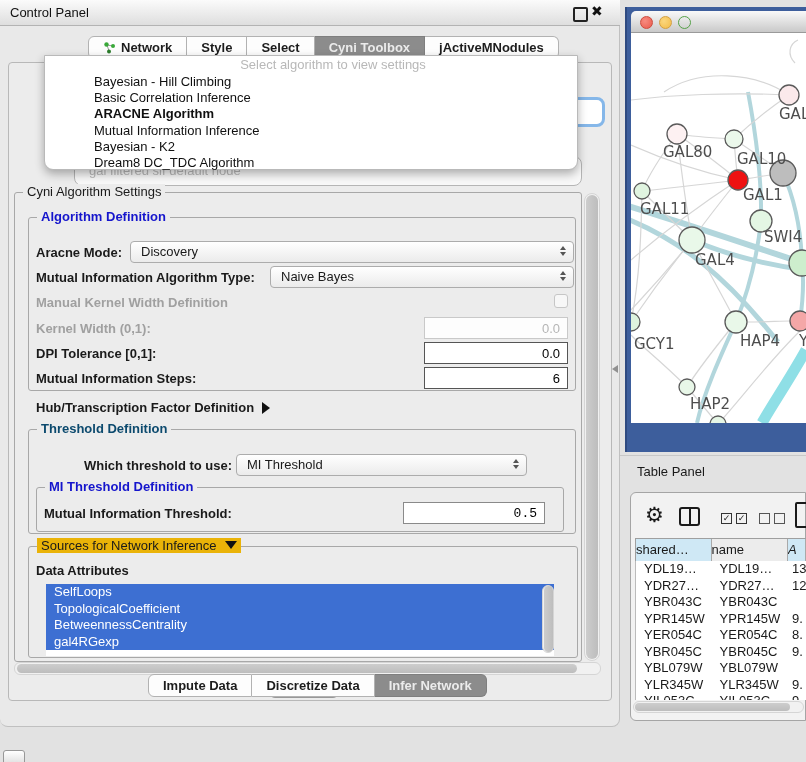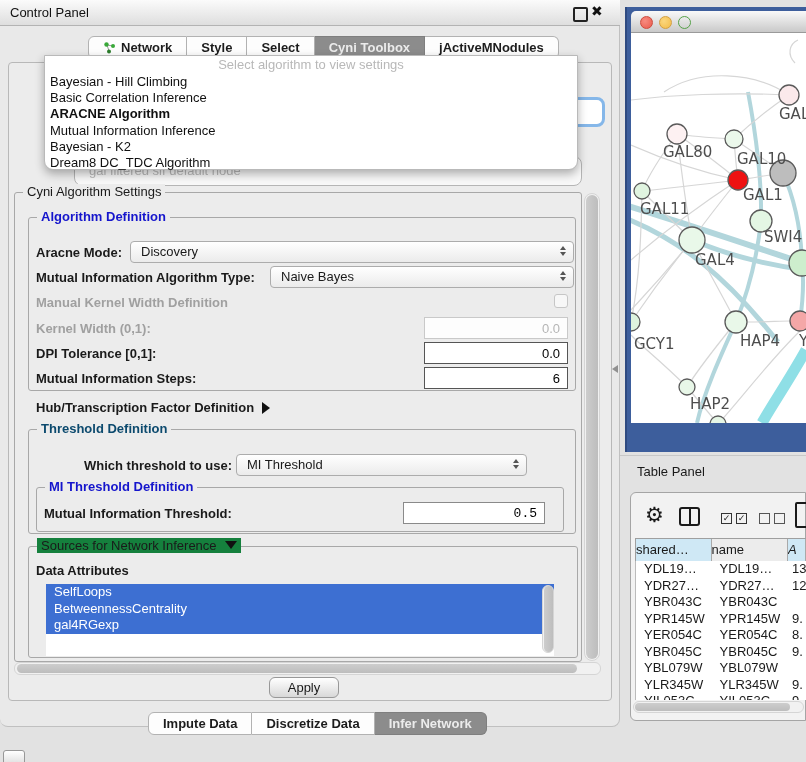--- a/index.html
+++ b/index.html
@@ -73,21 +73,21 @@
   .tp-head-row{position:absolute;left:635px;top:538px;width:171px;height:23px;display:flex;border-top:1px solid #9f9f9f;border-left:1px solid #9f9f9f;box-sizing:border-box;}
   .tp-head-cell{height:23px;line-height:22px;text-align:left;border-right:1px solid #a9a9a9;border-bottom:1px solid #8f8f8f;box-sizing:border-box;background:#cfe8f5;overflow:hidden;}
   .tp-head-cell.gray{background:#ececec;}
   .tp-rows{position:absolute;left:635px;top:561px;width:171px;height:139px;background:#fff;overflow:hidden;border-left:1px solid #bbb;box-sizing:border-box;}
   .tp-row{display:flex;height:16.5px;line-height:16.5px;}
   .tp-cell{overflow:hidden;white-space:nowrap;padding-left:8px;box-sizing:border-box;}
   .ico-sq{position:absolute;box-sizing:border-box;border:2px solid #1a1a1a;}
   .chk{position:absolute;width:11px;height:11px;border:1.8px solid #333;box-sizing:border-box;font-size:9px;line-height:8px;text-align:center;}
   
   .dd{left:44px;top:55px;width:534px;height:115px;background:#fff;border:1px solid #b9b9b9;
-    border-radius:0 0 9px 9px;box-shadow:0 4px 10px rgba(0,0,0,.3);box-sizing:border-box;z-index:60;}
+    border-radius:0 0 9px 9px;box-shadow:0 4px 10px rgba(0,0,0,.3);box-sizing:border-box;z-index:60;padding-left:44px;}
   .dd-prompt{height:18px;line-height:18px;text-align:center;color:#b8b8b8;}
   .dd-item{height:16.2px;line-height:16.2px;padding-left:5px;color:#101010;}
   .dd-item.bold{font-weight:bold;}
   svg text{font-family:"DejaVu Sans","Liberation Sans",sans-serif;}
 </style>
 </head>
 <body>
 
 <div class="abs cp-window"></div>
 <div class="abs cp-titlebar">
@@ -175,41 +175,42 @@
       <i class="dn"></i>
     </span>
 </div>
 <div class="group" style="left:36px;top:487px;width:528px;height:45px;">
   <span class="legend blue">MI Threshold Definition</span>
 </div>
 <span class="flabel" style="left:44px;top:506px;">Mutual Information Threshold:</span>
 <input class="field" style="left: 403px; top: 502px; width: 142px; font-family: Liberation Mono, monospace;" value="0.5">
 
 <div class="group" style="left:28px;top:546px;width:550px;height:112px;">
-  <span class="legend" style="background:#15803d;">
+  <span class="legend" style="background:#eab308;">
     <span>Sources for Network Inference</span><span class="tri-down"></span>
   </span>
 </div>
 <span class="flabel" style="left:36px;top:563px;">Data Attributes</span>
 <div class="abs attr-list">
   <div class="attr-item">SelfLoops</div>
+  <div class="attr-item">TopologicalCoefficient</div>
   <div class="attr-item">BetweennessCentrality</div>
   <div class="attr-item">gal4RGexp</div>
 </div>
 <div class="sb-track" style="left:542px;top:585px;width:12px;height:68px;border-radius:6px;"></div>
 <div class="sb-thumb" style="left:543.5px;top:586px;width:9px;height:66px;"></div>
 
 <div class="sb-track" style="left:584px;top:193px;width:16px;height:468px;border-radius:8px;"></div>
 <div class="sb-thumb" style="left:586px;top:195px;width:12px;height:464px;"></div>
 <div class="sb-track" style="left:14px;top:662px;width:587px;height:13px;border-radius:6px;"></div>
 <div class="sb-thumb h" style="left:17px;top:664px;width:560px;height:9px;"></div>
 
 <div class="btn" style="left:269px;top:677px;width:70px;height:21px;">Apply</div>
 
-<div class="abs tabstrip" style="left:148px;top:712px;border-radius:6px;">
+<div class="abs tabstrip" style="left:148px;top:674px;border-radius:6px;">
   <div class="tab" style="border-radius:6px 0 0 6px;">
       <span>Impute Data</span>
     </div>
   <div class="tab">
       <span>Discretize Data</span>
     </div>
   <div class="tab sel" style="border-radius:0 6px 6px 0;">
       <span>Infer Network</span>
     </div>
 </div>

